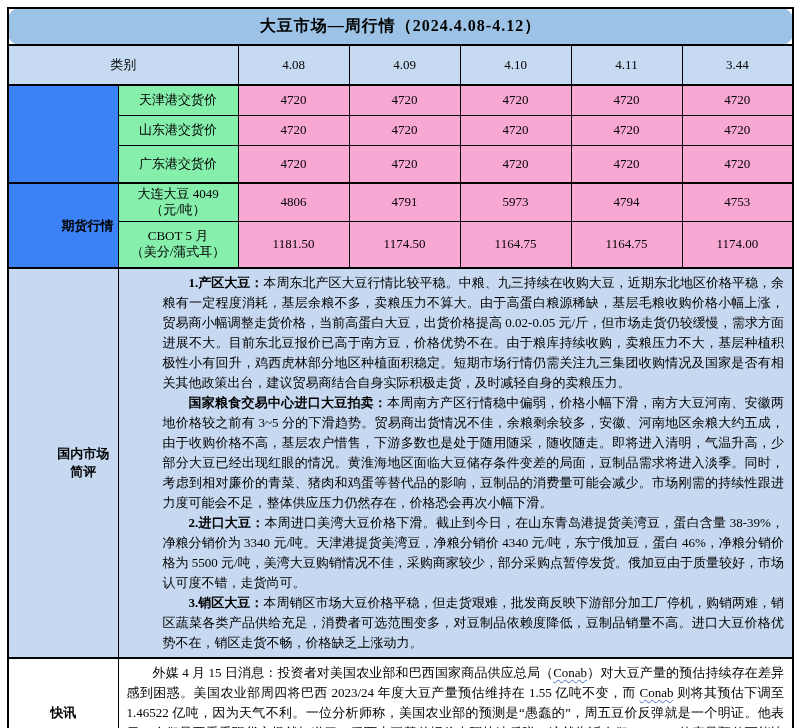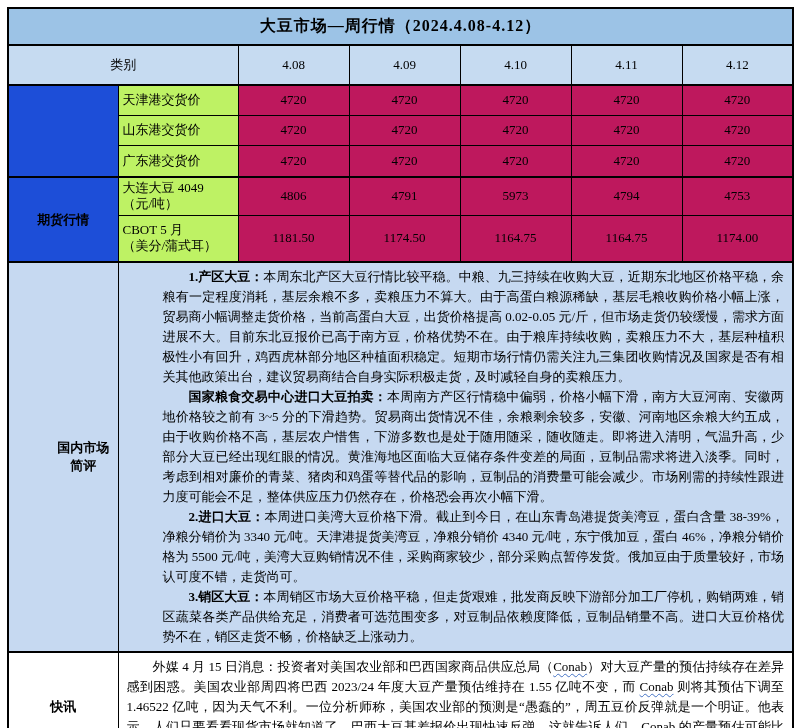--- a/index.html
+++ b/index.html
@@ -30,38 +30,39 @@
   tr.title-row td{border-bottom:2px solid #000;}
   tr.header-row td{border-bottom:2px solid #000;}
   tr.futures-1 td{border-top:2px solid #000;}
   tr.review-row td{border-top:2px solid #000;border-bottom:2px solid #000;padding-left:44px;}
   .title-cell{
     background:var(--title-bg,#9CC3E6);
     text-align:center;
     font-weight:bold;
     font-size:16px;
     letter-spacing:1px;
+    border-radius:12px;
   }
   .header-cell{
     background:var(--header-bg,#C6DBF1);
     text-align:center;
     font-weight:normal;
   }
   .label-cell{
-    text-align:left;
-    background:#bef264;
+    text-align:center;
+    background:#86efac;
   }
   .group-cell{
-    text-align:center;
+    text-align:right;
     font-weight:bold;
-    background:#1d4ed8;
+    background:#3b82f6;
   }
   .value-cell{
     text-align:center;
-    background:#be185d;
+    background:#f9a8d4;
   }
   .two-line{line-height:16px;}
   .review-label{
     background:var(--review-bg,#C6D9F1);
     text-align:center;
     font-weight:bold;
   }
   .review-body{
     background:var(--review-bg,#C6D9F1);
     vertical-align:middle;
@@ -109,41 +110,41 @@
         <tr class="title-row" style="height:37px">
     <td class="title-cell" colspan="7">大豆市场—周行情（2024.4.08-4.12）</td>
   </tr>
 
   <tr class="header-row" style="height:40px">
     <td class="header-cell" colspan="2">类别</td>
     <td class="header-cell">4.08</td>
     <td class="header-cell">4.09</td>
     <td class="header-cell">4.10</td>
     <td class="header-cell">4.11</td>
-    <td class="header-cell">4.12</td>
+    <td class="header-cell">3.44</td>
   </tr>
 
   <tr style="height:30px">
     <td class="group-cell" rowspan="3"></td>
     <td class="label-cell">天津港交货价</td>
     <td class="value-cell">4720</td>
     <td class="value-cell">4720</td>
     <td class="value-cell">4720</td>
     <td class="value-cell">4720</td>
     <td class="value-cell">4720</td>
   </tr>
   <tr style="height:30px">
     <td class="label-cell">山东港交货价</td>
     <td class="value-cell">4720</td>
     <td class="value-cell">4720</td>
     <td class="value-cell">4720</td>
     <td class="value-cell">4720</td>
     <td class="value-cell">4720</td>
   </tr>
-  <tr style="height:32px">
+  <tr style="height:38px">
     <td class="label-cell">广东港交货价</td>
     <td class="value-cell">4720</td>
     <td class="value-cell">4720</td>
     <td class="value-cell">4720</td>
     <td class="value-cell">4720</td>
     <td class="value-cell">4720</td>
   </tr>
 
   <tr class="futures-1" style="height:38px">
     <td class="group-cell" rowspan="2">期货行情</td>

